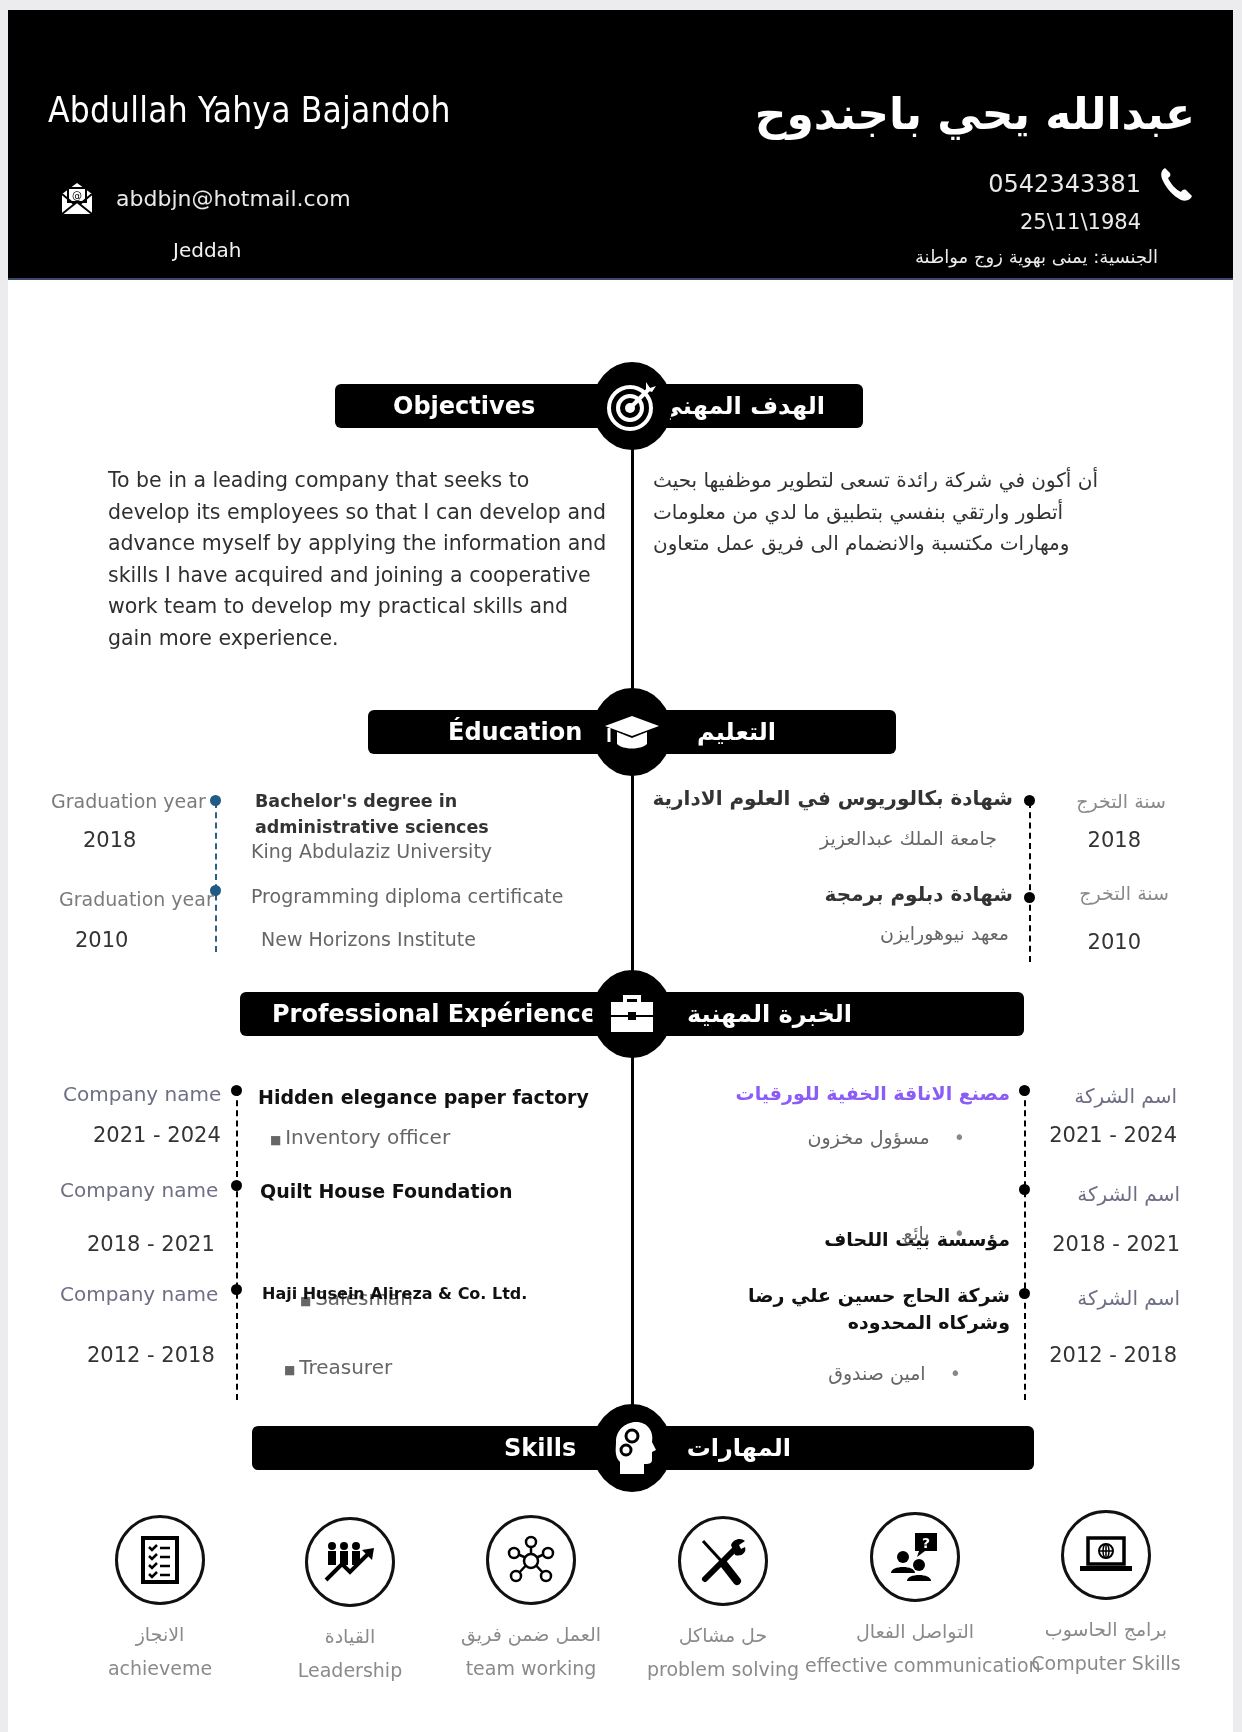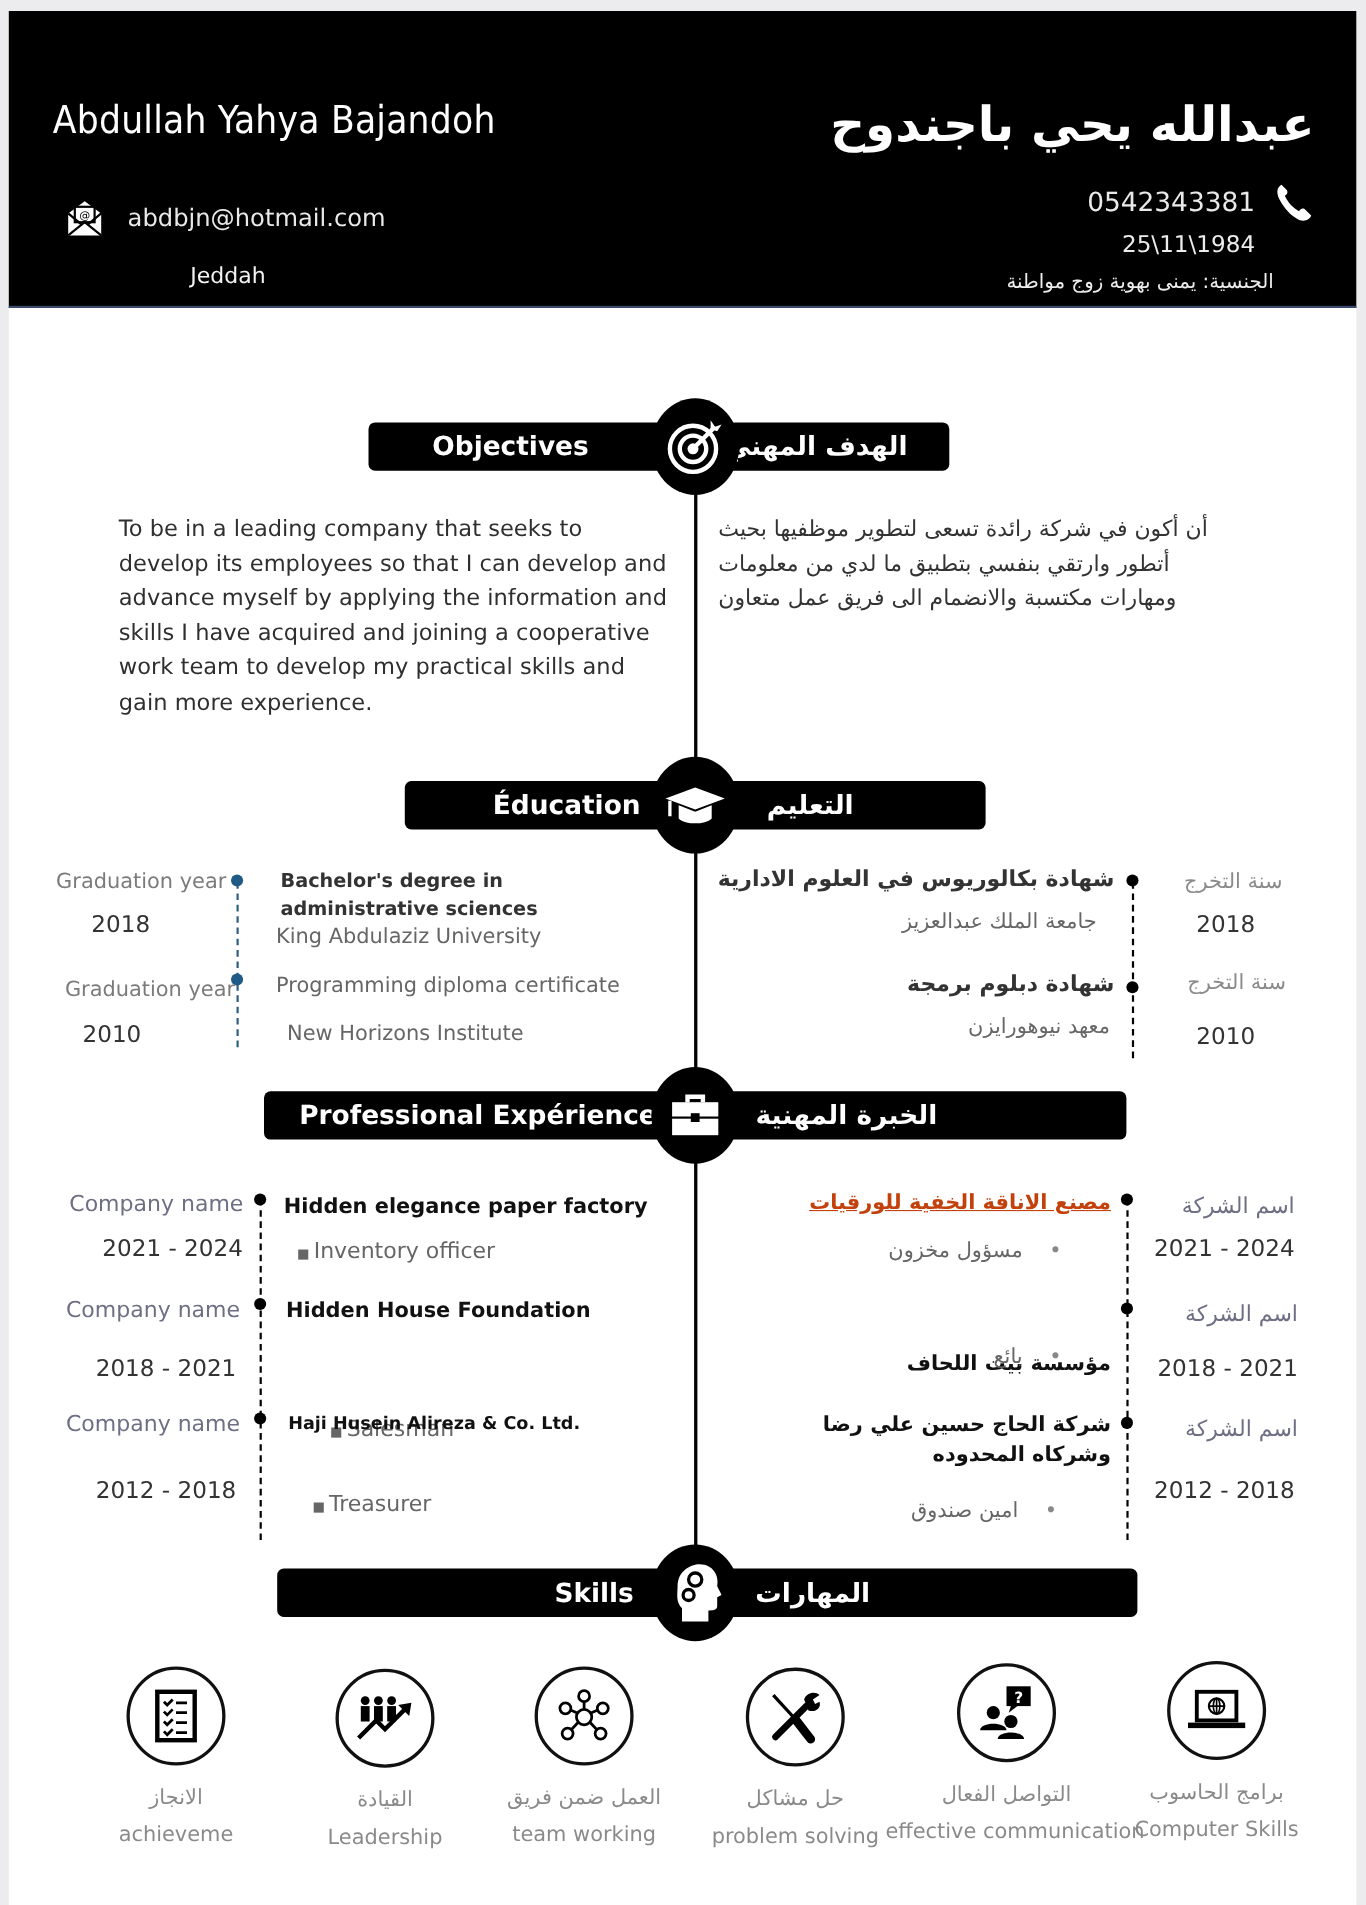--- a/index.html
+++ b/index.html
@@ -153,36 +153,36 @@
   <div class="dot" style="left:223px; top:1170px;"></div>
   <div class="dot" style="left:223px; top:1274px;"></div>
 
   <div class="abs lab" style="left:55px; top:1072px; font-size:20px;">Company name</div>
   <div class="abs dark" style="left:85px; top:1113px; font-size:21px;">2021 - 2024</div>
   <div class="abs" style="left:250px; top:1076px; font-size:19px; font-weight:bold; color:#111;">Hidden elegance paper factory</div>
   <div class="abs" style="left:262px; top:1115px; font-size:20px; color:#666;"><span style="font-size:12px;">■ </span><span>Inventory officer</span></div>
 
   <div class="abs lab" style="left:52px; top:1168px; font-size:20px;">Company name</div>
   <div class="abs dark" style="left:79px; top:1222px; font-size:21px;">2018 - 2021</div>
-  <div class="abs" style="left:252px; top:1170px; font-size:19px; font-weight:bold; color:#111;">Hidden House Foundation</div>
+  <div class="abs" style="left:252px; top:1170px; font-size:19px; font-weight:bold; color:#111;">Quilt House Foundation</div>
   <div class="abs" style="left:292px; top:1276px; font-size:20px; color:#666;"><span style="font-size:12px;">■ </span><span>Salesman</span></div>
 
   <div class="abs lab" style="left:52px; top:1272px; font-size:20px;">Company name</div>
   <div class="abs dark" style="left:79px; top:1333px; font-size:21px;">2012 - 2018</div>
   <div class="abs" style="left:254px; top:1274px; font-size:16px; font-weight:bold; color:#111;">Haji Husein Alireza &amp; Co. Ltd.</div>
   <div class="abs" style="left:276px; top:1345px; font-size:20px; color:#666;"><span style="font-size:12px;">■ </span><span>Treasurer</span></div>
 
   <div class="dash-v" style="left:1016px; top:1080px; height:310px;"></div>
   <div class="dot" style="left:1011px; top:1075px;"></div>
   <div class="dot" style="left:1011px; top:1174px;"></div>
   <div class="dot" style="left:1011px; top:1278px;"></div>
 
   <div class="abs lab rtl" style="right:56px; top:1074px; font-size:20px;">اسم الشركة</div>
   <div class="abs dark" style="right:56px; top:1113px; font-size:21px;">2021 - 2024</div>
-  <div class="abs rtl" style="right:223px; top:1072px; font-size:19px; font-weight:bold; color:#c2410c;text-decoration:underline;">مصنع الاناقة الخفية للورقيات</div>
+  <div class="abs rtl" style="right:223px; top:1072px; font-size:19px; font-weight:bold; color:#8b5cf6;">مصنع الاناقة الخفية للورقيات</div>
   <div class="abs rtl" style="right:268px; top:1116px; font-size:19px; color:#666;"><span style="color:#888;">•&nbsp;&nbsp;&nbsp;&nbsp;</span><span>مسؤول مخزون</span></div>
 
   <div class="abs lab rtl" style="right:53px; top:1172px; font-size:20px;">اسم الشركة</div>
   <div class="abs dark" style="right:53px; top:1222px; font-size:21px;">2018 - 2021</div>
   <div class="abs rtl" style="right:223px; top:1170px; font-size:19px; font-weight:bold; color:#111;margin-top:48px;">مؤسسة بيت اللحاف</div>
   <div class="abs rtl" style="right:268px; top:1212px; font-size:19px; color:#666;"><span style="color:#888;">•&nbsp;&nbsp;&nbsp;&nbsp;</span><span>بائع</span></div>
 
   <div class="abs lab rtl" style="right:53px; top:1276px; font-size:20px;">اسم الشركة</div>
   <div class="abs dark" style="right:56px; top:1333px; font-size:21px;">2012 - 2018</div>
   <div class="abs rtl" style="right:223px; top:1272px; font-size:19px; font-weight:bold; color:#111; line-height:27px; text-align:right;">

